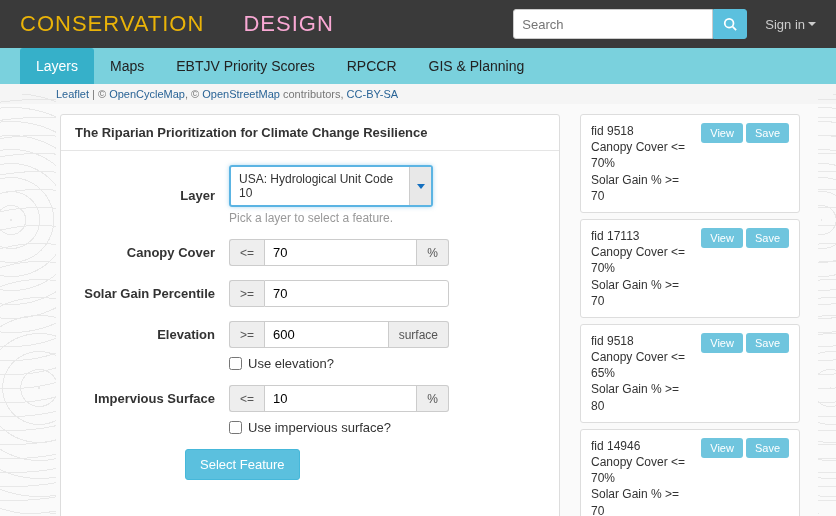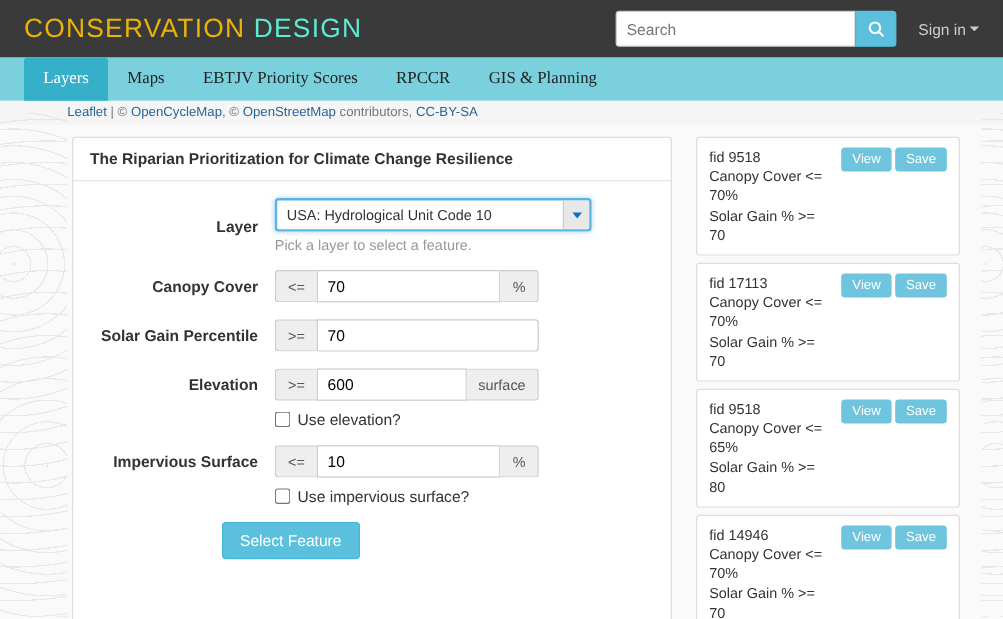--- a/index.html
+++ b/index.html
@@ -2,30 +2,30 @@
 <html><head>
 <meta charset="utf-8">
 <style>
   * { box-sizing: border-box; margin: 0; padding: 0; }
   body { font-family: "Helvetica Neue", Helvetica, Arial, sans-serif; font-size: 13px; color: #333; background: #fafafa; width: 836px; height: 516px; overflow: hidden; position: relative; }
 
   
   .navbar { background: #3a3a3a; height: 48px; display: flex; align-items: center; padding: 0 20px; justify-content: space-between; }
   .brand { font-size: 22px; letter-spacing: 1px; }
   .brand-a { color: #eab308; }
-  .brand-b { color: #5eead4; }
+  .brand-b { color: #f9a8d4; margin-left: 32px; }
   .nav-right { display: flex; align-items: center; gap: 0; margin-left: 47px; }
   .search-wrap { display: flex; }
   .search-input { width: 200px; height: 30px; border: 1px solid #ccc; border-radius: 3px 0 0 3px; padding: 0 8px; font-size: 13px; }
   .search-btn { width: 34px; height: 30px; background: #5bc0de; border: 1px solid #5bc0de; border-radius: 0 3px 3px 0; color: #fff; cursor: pointer; display:flex;align-items:center;justify-content:center; }
   .signin { color: #ccc; margin-left: 18px; font-size: 13px; cursor: pointer; display:flex;align-items:center;gap:3px; }
   .caret { display:inline-block; width:0;height:0;border-left:4px solid transparent;border-right:4px solid transparent;border-top:4px solid #ccc; }
 
   
-  .subnav { background: #7ad1dd; height: 36px; display: flex; align-items: stretch; padding-left: 20px; font-family: Liberation Serif, serif; }
+  .subnav { background: #7ad1dd; height: 36px; display: flex; align-items: stretch; padding-left: 20px; }
   .subnav-item { padding: 0 16px; display:flex; align-items:center; font-size: 14px; color: #222; cursor:pointer; }
   .subnav-item.active { background: #36b0c9; color: #fff; border-radius: 3px 3px 0 0; }
 
   
   .attrib { font-size: 11px; color: #777; padding: 4px 0 4px 56px; background:#f5f5f5; }
   .attrib a { color: #2a6496; text-decoration: none; }
 
   
   .content { display:flex; padding: 10px 20px 0 60px; gap: 20px; position:relative; }
   .topo-left, .topo-right { position:absolute; top:94px; width:56px; height:420px; background: repeating-radial-gradient(circle at 20% 30%, #ddd 0 1px, transparent 1px 14px), repeating-radial-gradient(circle at 70% 70%, #ddd 0 1px, transparent 1px 18px); opacity:.6; }
@@ -36,21 +36,21 @@
   .panel { background:#fff; border:1px solid #ddd; border-radius:3px; width: 500px; }
   .panel-head { padding: 10px 14px; border-bottom:1px solid #e5e5e5; font-weight:bold; font-size:13px; }
   .panel-body { padding: 14px 18px 18px; }
 
   .form-row { display:flex; align-items:center; margin-bottom: 14px; }
   .form-label { width: 150px; text-align:right; padding-right: 14px; font-weight:bold; font-size:13px; }
   .form-controls { flex:1; }
   .helper { color:#999; font-size:12px; margin-top:4px; }
 
   
-  .layer-select { display:flex; width: 264px; border:2px solid #5bb4e3; border-radius:3px; overflow:hidden; box-shadow: 0 0 4px rgba(91,180,227,.5); }
+  .layer-select { display:flex; width: 204px; border:2px solid #5bb4e3; border-radius:3px; overflow:hidden; box-shadow: 0 0 4px rgba(91,180,227,.5); }
   .layer-select .sel-text { flex:1; padding:5px 8px; font-size:12px; }
   .layer-select .sel-btn { width:22px; background:#e8e8e8; border-left:1px solid #ccc; display:flex;align-items:center;justify-content:center; }
   .sel-caret { width:0;height:0;border-left:4px solid transparent;border-right:4px solid transparent;border-top:5px solid #146fbf; }
 
   
   .igroup { display:flex; width: 220px; }
   .igroup .addon { background:#eee; border:1px solid #ccc; padding:5px 10px; font-size:12px; color:#555; display:flex;align-items:center; }
   .igroup .addon.left { border-right:none; border-radius:3px 0 0 3px; }
   .igroup .addon.right { border-left:none; border-radius:0 3px 3px 0; }
   .igroup input { flex:1; border:1px solid #ccc; padding:5px 8px; font-size:13px; min-width:0; }

